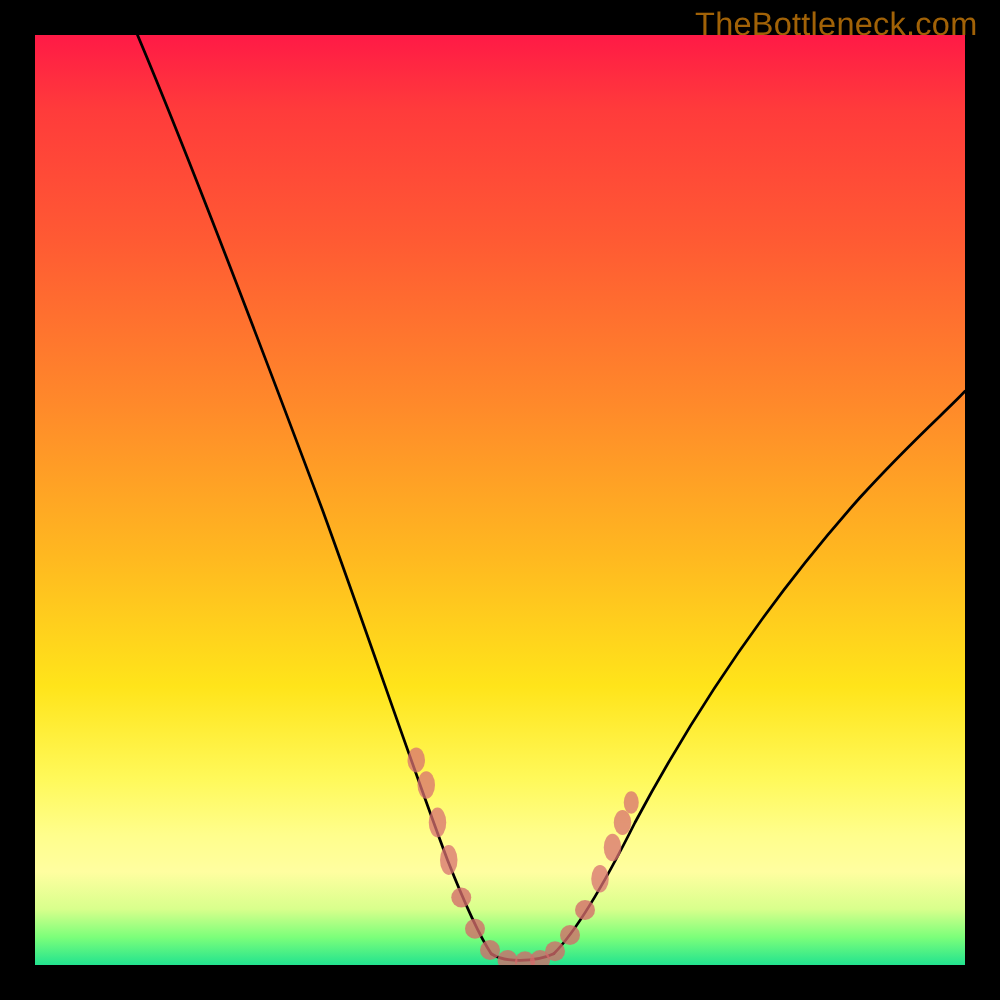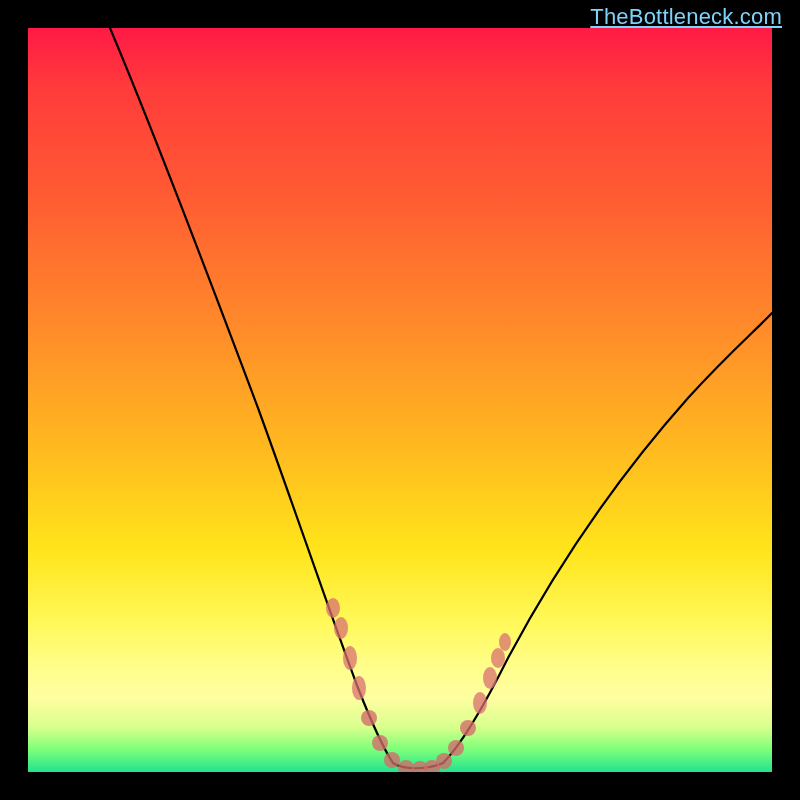--- a/index.html
+++ b/index.html
@@ -34,25 +34,24 @@
       #fffe8c 86%,
       #fffea0 90%,
       #d8ff8c 94%,
       #7cff7a 97%,
       #22e38f 100%);
   }
   .attribution {
     position: absolute;
     top: 4px;
     right: 18px;
-    color: #7dd3fc;
-    font-size: 22px;
+    color: #a16207;
+    font-size: 26px;
     font-weight: 500;
     letter-spacing: 0.2px;
-    text-decoration: underline;
   }
   svg.curves {
     position: absolute;
     left: 0;
     top: 0;
     width: 744px;
     height: 744px;
   }
   .curve-line {
     fill: none;

